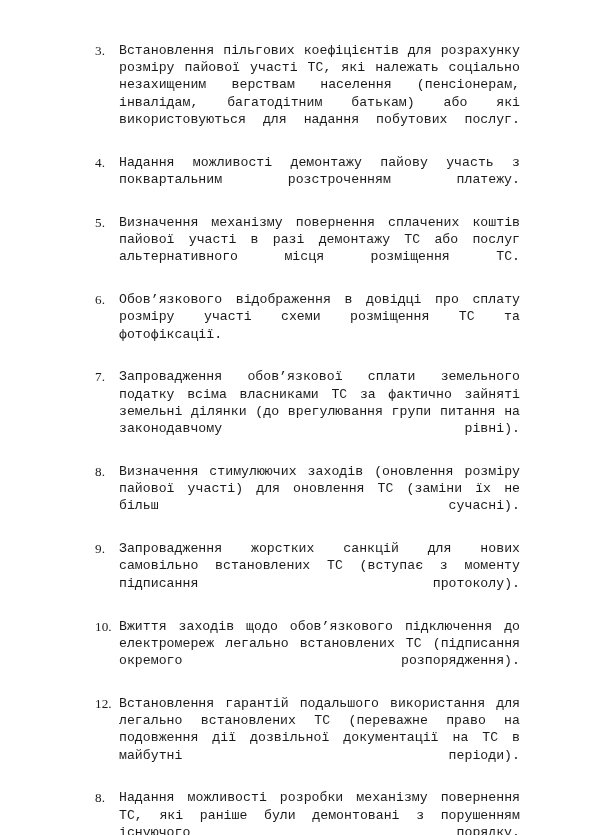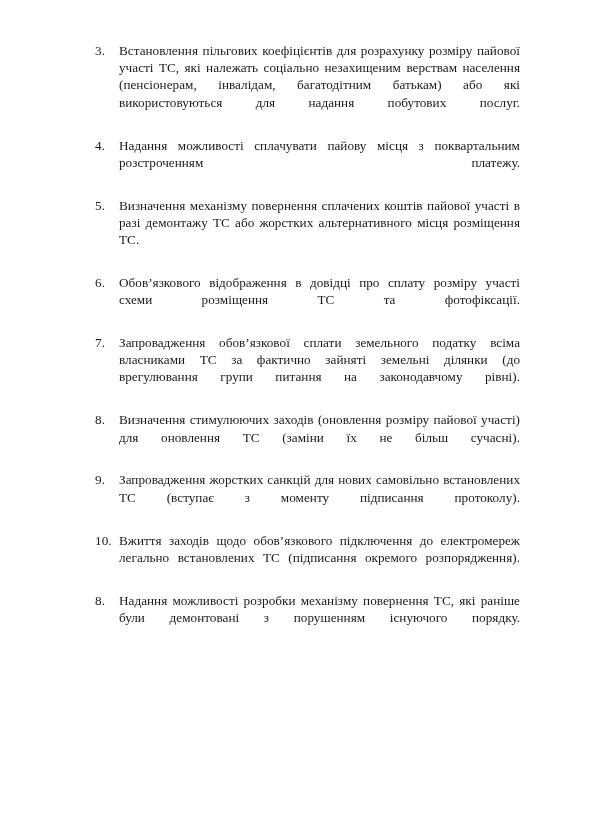--- a/index.html
+++ b/index.html
@@ -52,45 +52,46 @@
 
   .item-text {
     flex: 1 1 auto;
     font-size: 13.2px;
     line-height: 17.2px;
     text-align: justify;
     text-justify: inter-word;
     letter-spacing: 0.02px;
     word-spacing: 0.2px;
     hyphens: none;
+    font-family: Liberation Mono, monospace;
   }
 
   
   .item-text::after {
     content: "";
     display: inline-block;
     width: 100%;
   }
 </style>
 </head>
 <body style="background: rgb(255, 255, 255); color: rgb(26, 26, 26);">
 
 <div class="page">
   <ol class="doc-list" id="doc-list">
       <li class="list-item">
         <span class="item-number">3.</span>
         <span class="item-text">Встановлення пільгових коефіцієнтів для розрахунку розміру пайової участі ТС, які належать соціально незахищеним верствам населення (пенсіонерам, інвалідам, багатодітним батькам) або які використовуються для надання побутових послуг.</span>
       </li>
       <li class="list-item">
         <span class="item-number">4.</span>
-        <span class="item-text">Надання можливості сплачувати пайову місця з поквартальним розстроченням платежу.</span>
+        <span class="item-text">Надання можливості демонтажу пайову участь з поквартальним розстроченням платежу.</span>
       </li>
       <li class="list-item">
         <span class="item-number">5.</span>
-        <span class="item-text">Визначення механізму повернення сплачених коштів пайової участі в разі демонтажу ТС або жорстких альтернативного місця розміщення ТС.</span>
+        <span class="item-text">Визначення механізму повернення сплачених коштів пайової участі в разі демонтажу ТС або послуг альтернативного місця розміщення ТС.</span>
       </li>
       <li class="list-item">
         <span class="item-number">6.</span>
         <span class="item-text">Обов’язкового відображення в довідці про сплату розміру участі схеми розміщення ТС та фотофіксації.</span>
       </li>
       <li class="list-item">
         <span class="item-number">7.</span>
         <span class="item-text">Запровадження обов’язкової сплати земельного податку всіма власниками ТС за фактично зайняті земельні ділянки (до врегулювання групи питання на законодавчому рівні).</span>
       </li>
       <li class="list-item">
@@ -99,17 +100,21 @@
       </li>
       <li class="list-item">
         <span class="item-number">9.</span>
         <span class="item-text">Запровадження жорстких санкцій для нових самовільно встановлених ТС (вступає з моменту підписання протоколу).</span>
       </li>
       <li class="list-item">
         <span class="item-number wide">10.</span>
         <span class="item-text">Вжиття заходів щодо обов’язкового підключення до електромереж легально встановлених ТС (підписання окремого розпорядження).</span>
       </li>
       <li class="list-item">
+        <span class="item-number wide">12.</span>
+        <span class="item-text">Встановлення гарантій подальшого використання для легально встановлених ТС (переважне право на подовження дії дозвільної документації на ТС в майбутні періоди).</span>
+      </li>
+      <li class="list-item">
         <span class="item-number wide">8.</span>
         <span class="item-text">Надання можливості розробки механізму повернення ТС, які раніше були демонтовані з порушенням існуючого порядку.</span>
       </li>
     </ol>
 </div>
 
 </body></html>

